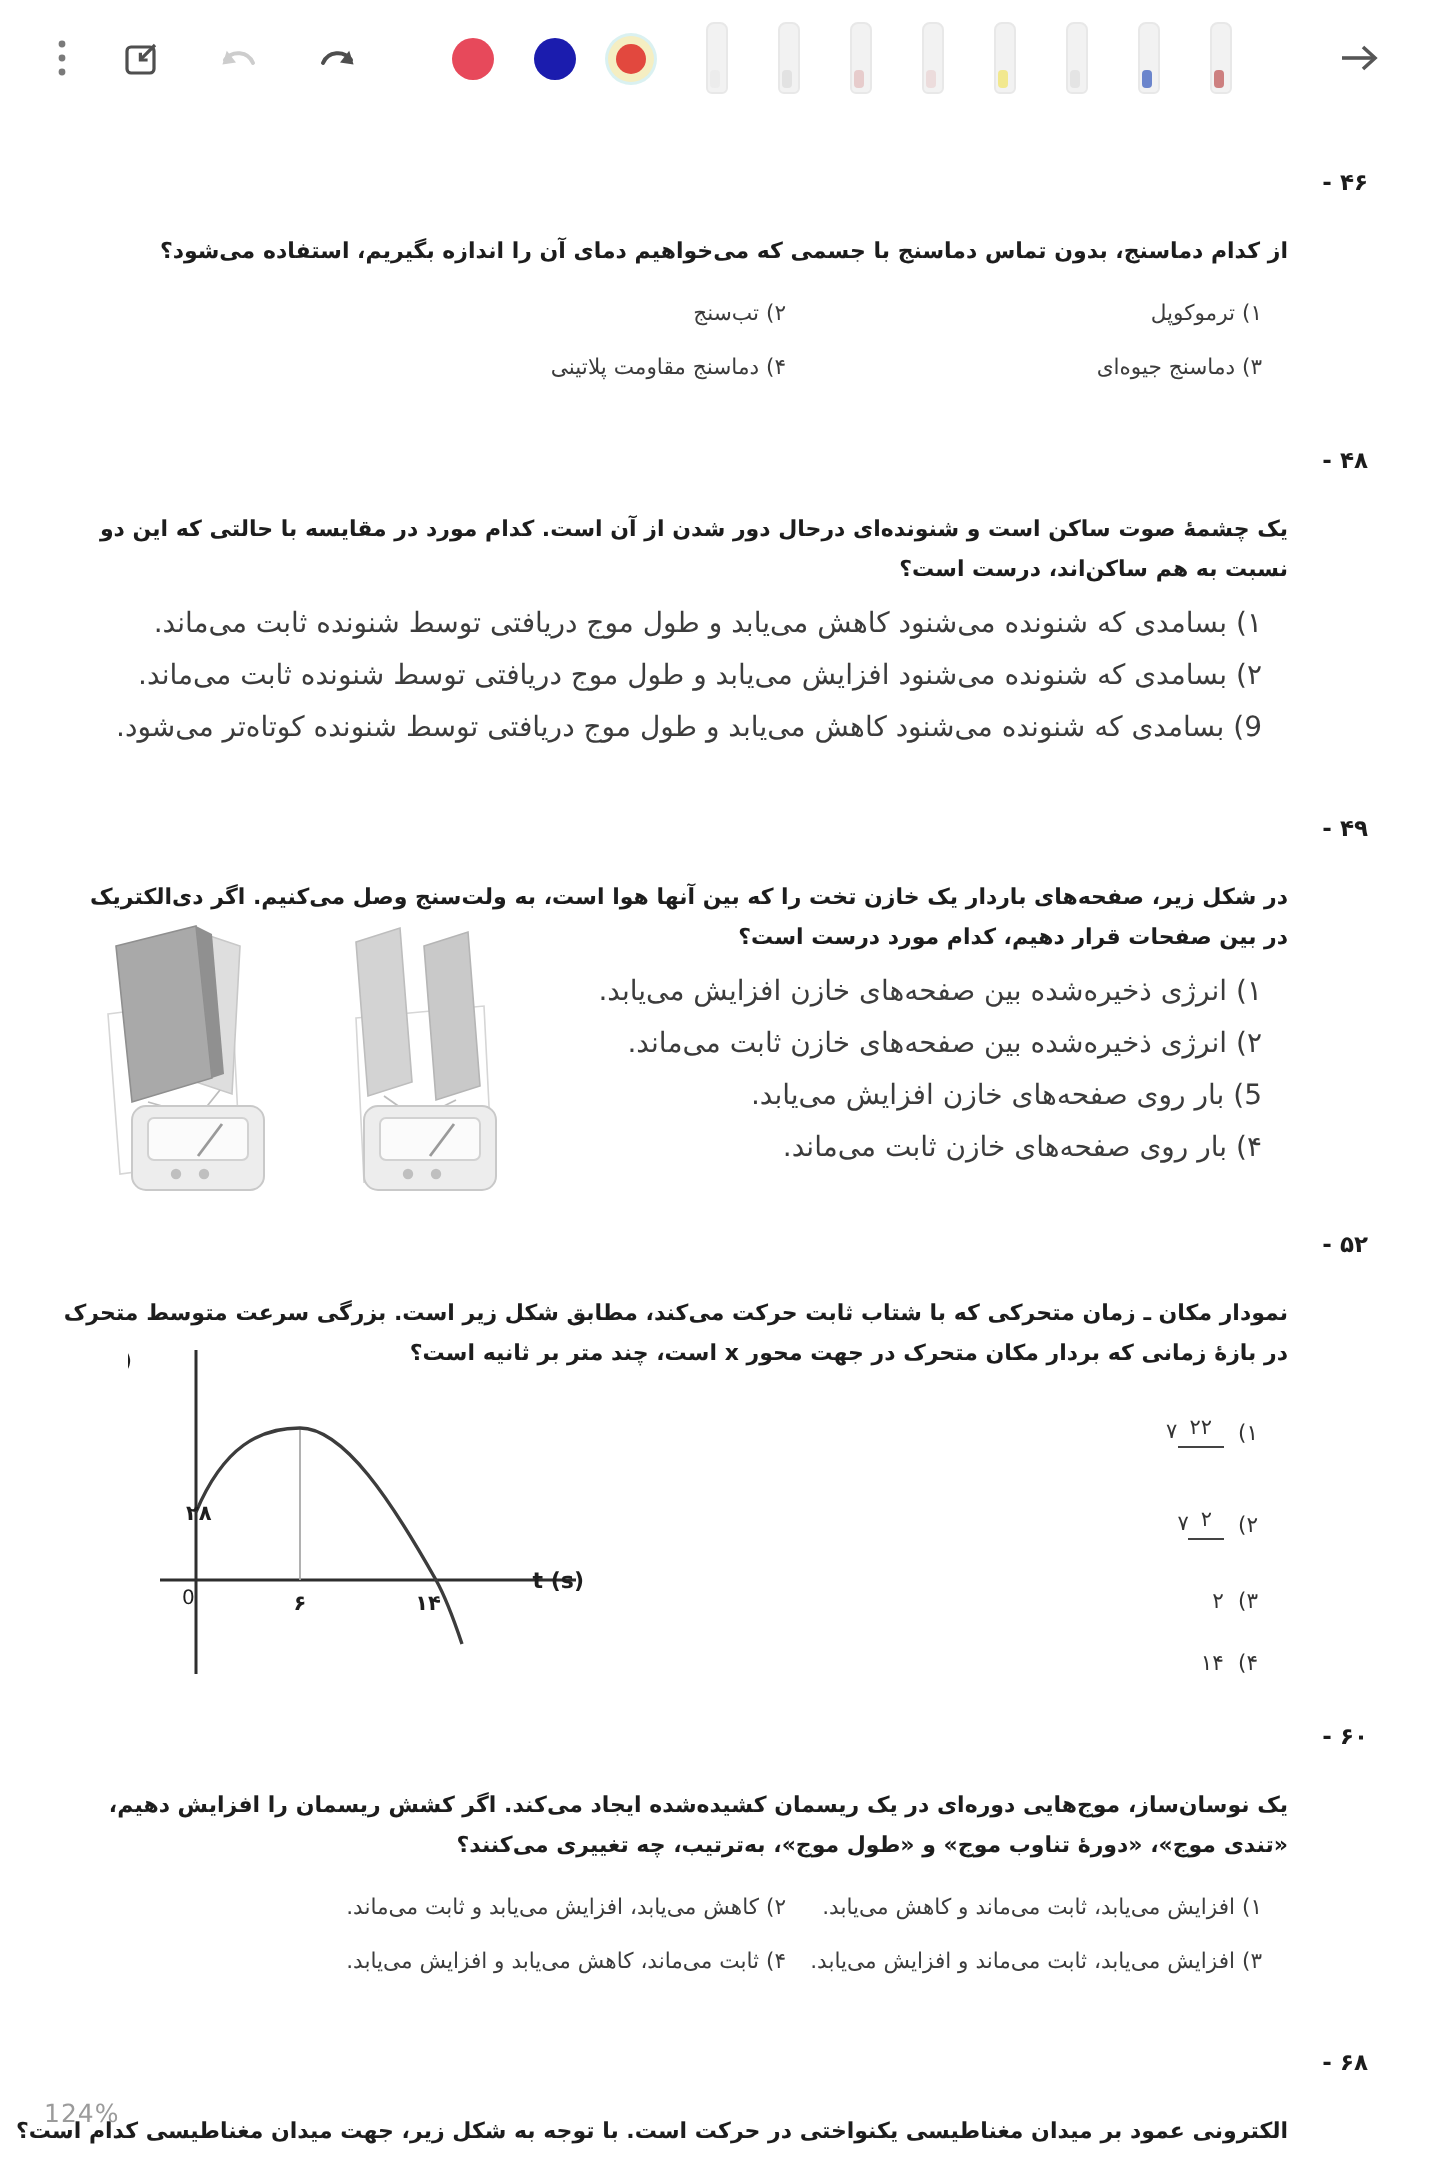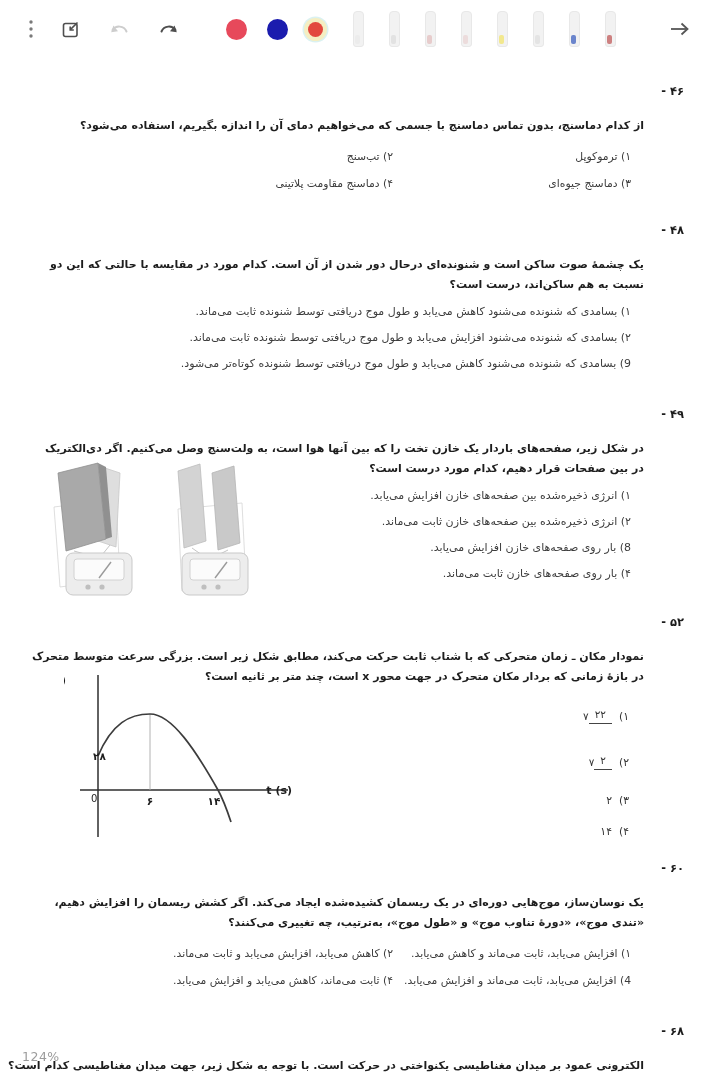--- a/index.html
+++ b/index.html
@@ -24,21 +24,21 @@
   
   .doc{position:absolute;top:58px;left:0;right:0;bottom:0;direction:rtl;
        padding:26px 36px 0 30px;box-sizing:border-box;}
   .q{display:flex;}
   .q46{margin-top:0;} .q48{margin-top:26px;} .q49{margin-top:30px;}
   .q52{margin-top:16px;} .q60{margin-top:14px;} .q68{margin-top:30px;}
   .qnum{flex:0 0 40px;font-weight:bold;font-size:11.5px;color:#1c1c1c;white-space:nowrap;}
   .qbody{flex:1;min-width:0;margin-top:32px;}
   .stemline{font-weight:bold;font-size:11px;color:#1d1d1d;line-height:20px;white-space:nowrap;}
   .optsblock{margin-top:4px;}
-  .optline{font-size:11px;color:#3c3c3c;line-height:26px;padding-right:13px;white-space:nowrap;}
+  .optline{font-size:14px;color:#3c3c3c;line-height:26px;padding-right:13px;white-space:nowrap;}
   .opts2col{display:grid;grid-template-columns:238px 1fr;padding-right:13px;margin-top:7px;
             font-size:10.8px;color:#3c3c3c;line-height:27px;}
   .opts2col span{white-space:nowrap;}
   .row{display:flex;align-items:flex-start;}
   .rcol{flex:1;min-width:0;}
   .mopts{margin-top:6px;}
   .mopt{display:flex;align-items:center;gap:7px;padding-right:15px;font-size:10.8px;color:#333;}
   .mopt.tall{height:46px;} .mopt.short{height:31px;}
   .frac{display:inline-flex;flex-direction:row;align-items:center;font-size:10.5px;line-height:1.25;}
   .frac .num{border-bottom:1.2px solid #444;padding:0 6px 1px;}
@@ -146,21 +146,21 @@
     <div class="q q49">
       <div class="qnum">۴۹ -</div>
       <div class="qbody">
         <div class="stemline">در شکل زیر، صفحه‌های باردار یک خازن تخت را که بین آنها هوا است، به ولت‌سنج وصل می‌کنیم. اگر دی‌الکتریک</div>
         <div class="row">
           <div class="rcol">
             <div class="stemline">در بین صفحات قرار دهیم، کدام مورد درست است؟</div>
             <div class="optsblock">
               <div class="optline">۱) انرژی ذخیره‌شده بین صفحه‌های خازن افزایش می‌یابد.</div>
               <div class="optline">۲) انرژی ذخیره‌شده بین صفحه‌های خازن ثابت می‌ماند.</div>
-              <div class="optline">8) بار روی صفحه‌های خازن افزایش می‌یابد.</div>
+              <div class="optline">5) بار روی صفحه‌های خازن افزایش می‌یابد.</div>
               <div class="optline">۴) بار روی صفحه‌های خازن ثابت می‌ماند.</div>
             </div>
           </div>
 
           <svg class="fig-cap" width="235" height="140">
             <defs>
               <g id="vm">
                 <rect x="0" y="0" rx="7" width="66" height="42" fill="#ededed" stroke="#c9c9c9"></rect>
                 <rect x="8" y="6" rx="3" width="50" height="21" fill="#fbfbfb" stroke="#d2d2d2"></rect>
                 <line x1="33" y1="25" x2="45" y2="9" stroke="#9a9a9a" stroke-width="1.4"></line>
@@ -238,21 +238,21 @@
     </div>
 
     <div class="q q60">
       <div class="qnum">۶۰ -</div>
       <div class="qbody">
         <div class="stemline">یک نوسان‌ساز، موج‌هایی دوره‌ای در یک ریسمان کشیده‌شده ایجاد می‌کند. اگر کشش ریسمان را افزایش دهیم،</div>
         <div class="stemline">«تندی موج»، «دورهٔ تناوب موج» و «طول موج»، به‌ترتیب، چه تغییری می‌کنند؟</div>
         <div class="opts2col">
           <span>۱) افزایش می‌یابد، ثابت می‌ماند و کاهش می‌یابد.</span>
           <span>۲) کاهش می‌یابد، افزایش می‌یابد و ثابت می‌ماند.</span>
-          <span>4) افزایش می‌یابد، ثابت می‌ماند و افزایش می‌یابد.</span>
+          <span>۳) افزایش می‌یابد، ثابت می‌ماند و افزایش می‌یابد.</span>
           <span>۴) ثابت می‌ماند، کاهش می‌یابد و افزایش می‌یابد.</span>
         </div>
       </div>
     </div>
 
     <div class="q q68">
       <div class="qnum">۶۸ -</div>
       <div class="qbody">
         <div class="stemline">الکترونی عمود بر میدان مغناطیسی یکنواختی در حرکت است. با توجه به شکل زیر، جهت میدان مغناطیسی کدام است؟</div>
         <div class="row">

